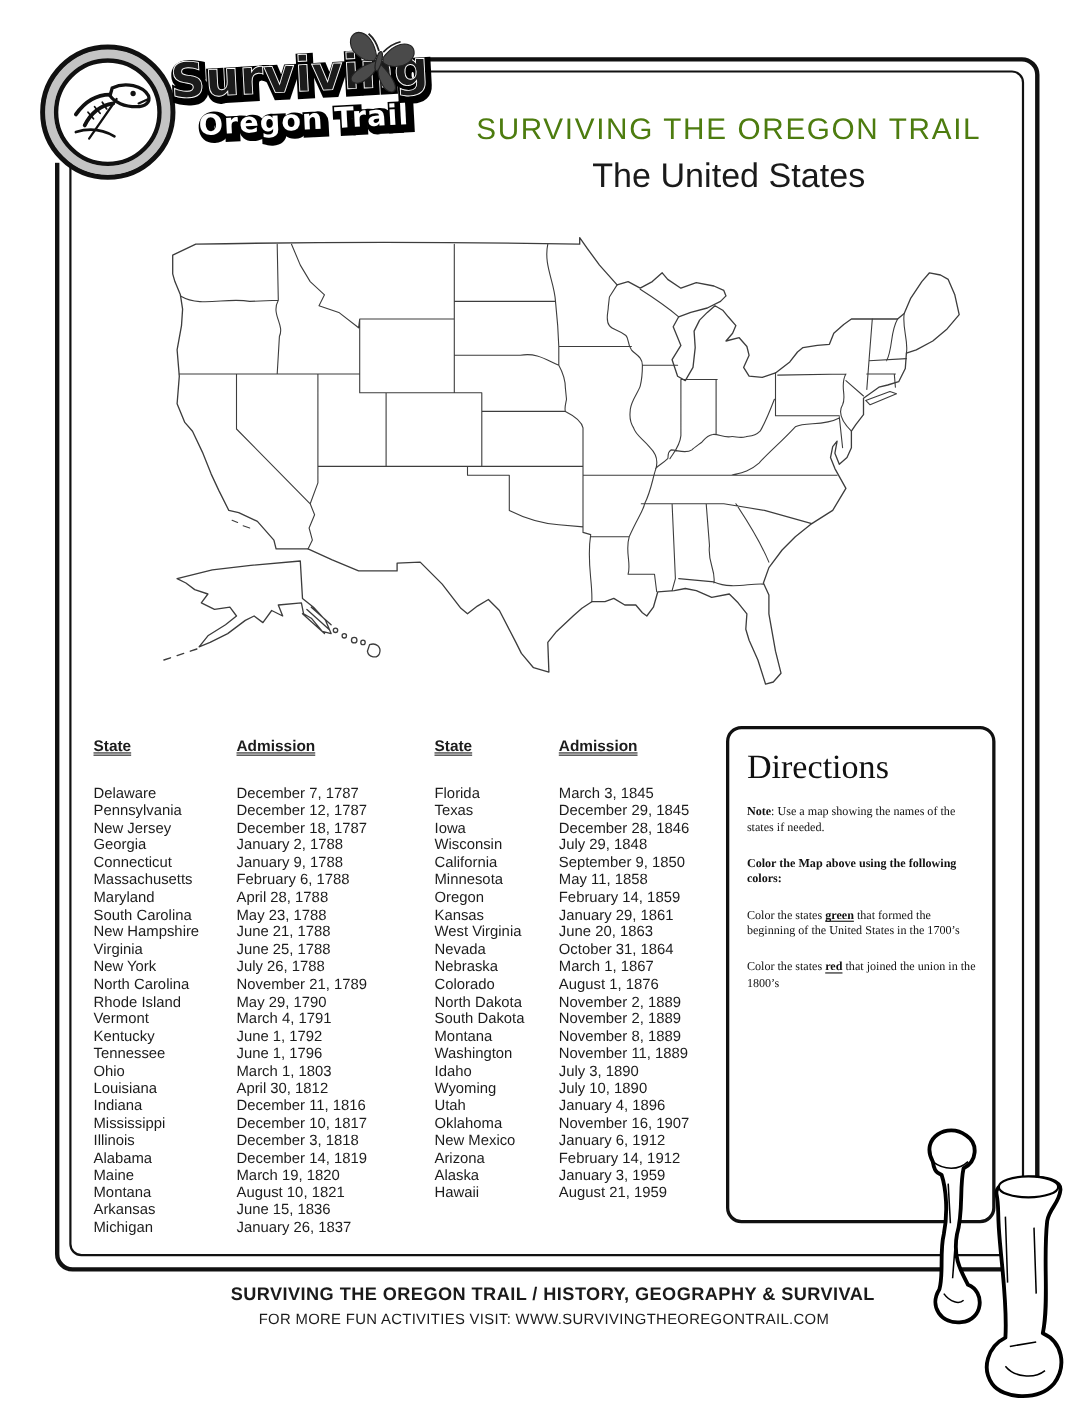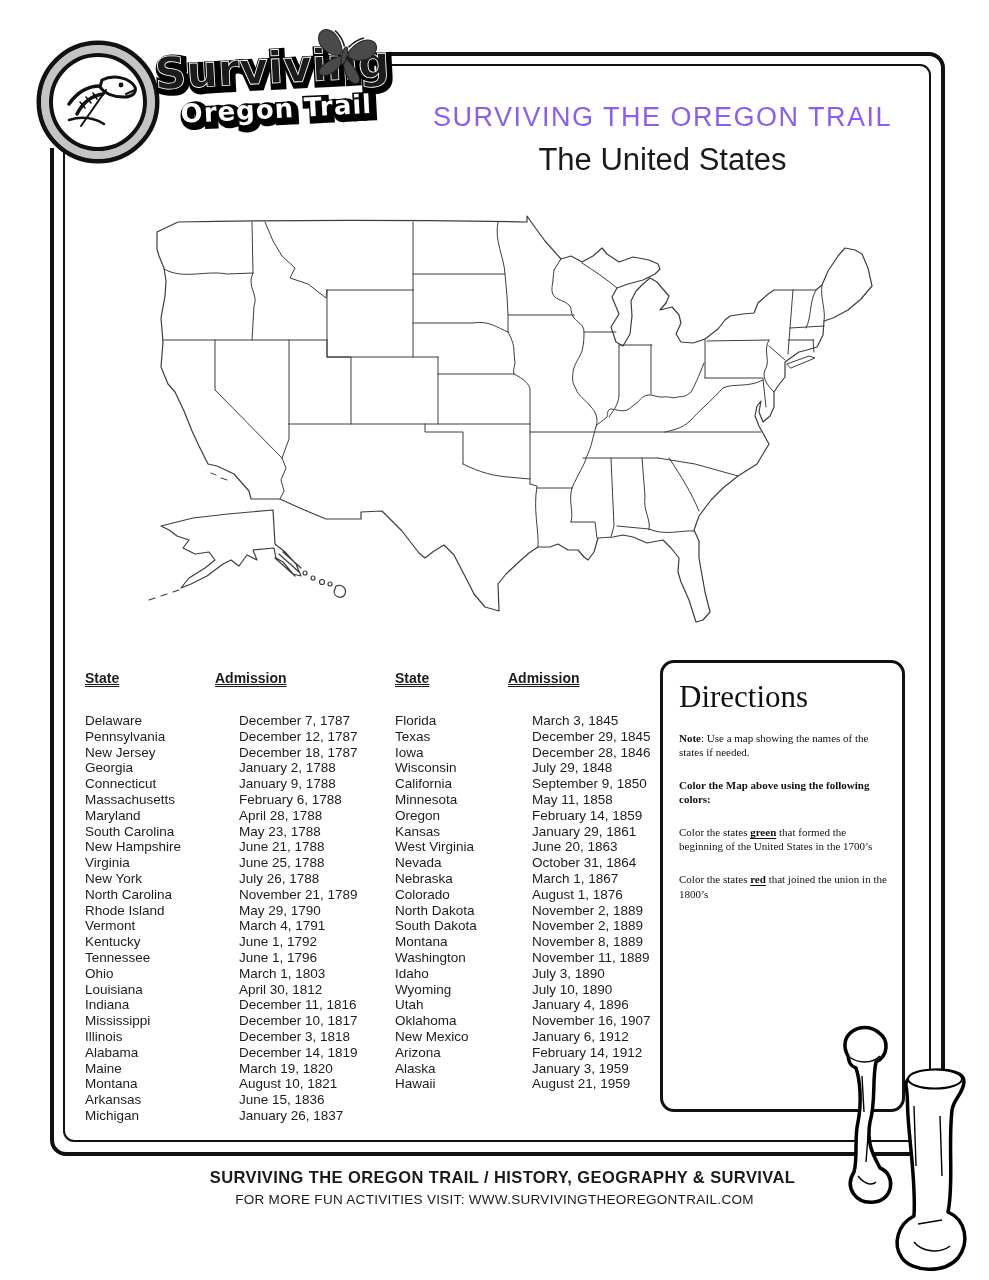--- a/index.html
+++ b/index.html
@@ -10,35 +10,35 @@
         border:4px solid #111;border-radius:16px;z-index:1;}
   .frame-inner{position:absolute;left:63px;top:64px;width:864px;height:1074px;
         border:2px solid #111;border-radius:11px;z-index:1;}
   
   .logo-wrap{position:absolute;left:28px;top:14px;width:362px;height:134px;background:#fff;z-index:3;}
   .badge{position:absolute;left:8px;top:26px;}
   .wordmark{position:absolute;left:120px;top:6px;}
   .butterfly{position:absolute;left:278px;top:6px;}
   
   .title-block{position:absolute;left:390px;top:102px;width:545px;text-align:center;z-index:2;}
-  .title-1{font-size:27px;letter-spacing:1.5px;color:#8b5cf6;}
+  .title-1{font-size:27px;letter-spacing:1.5px;color:#4d7c0f;}
   .title-2{font-size:31px;margin-top:9px;color:#1a1a1a;}
   
   .map{position:absolute;left:133px;top:196px;z-index:2;}
   
   .state-table{position:absolute;z-index:2;font-size:13.5px;line-height:15.8px;color:#1c1c1c;}
   .tbl-left{left:85px;top:668px;width:300px;}
   .tbl-right{left:395px;top:668px;width:265px;}
   .tbl-head{display:flex;font-size:14px;font-weight:bold;line-height:20px;text-decoration:underline;}
   .tbl-head .h-state{text-decoration:underline;text-underline-offset:3px;}
   .tbl-head .h-adm{text-decoration:underline;text-underline-offset:3px;}
   .tbl-left .h-state,.tbl-left .col-state{width:130px;flex:0 0 130px;}
   .tbl-right .h-state,.tbl-right .col-state{width:113px;flex:0 0 113px;}
   .tbl-rows{margin-top:25px;}
-  .tbl-row{display:flex;gap:24px;}
+  .tbl-row{display:flex;}
   
   .directions{position:absolute;left:660px;top:660px;width:245px;height:452px;
         border:3px solid #111;border-radius:14px;box-sizing:border-box;
         padding:12px 14px 0 16px;z-index:2;font-family:Liberation Serif, serif;}
   .dir-title{font-size:31px;color:#111;margin:4px 0 16px 0;}
   .dir-p{font-size:11px;line-height:1.28;margin:0 0 19px 0;color:#111;}
   .dir-bold{font-weight:bold;}
   .kw{font-weight:bold;text-decoration:underline;text-underline-offset:2px;}
   
   .footer{position:absolute;left:0;top:1168px;width:989px;text-align:center;z-index:2;}

